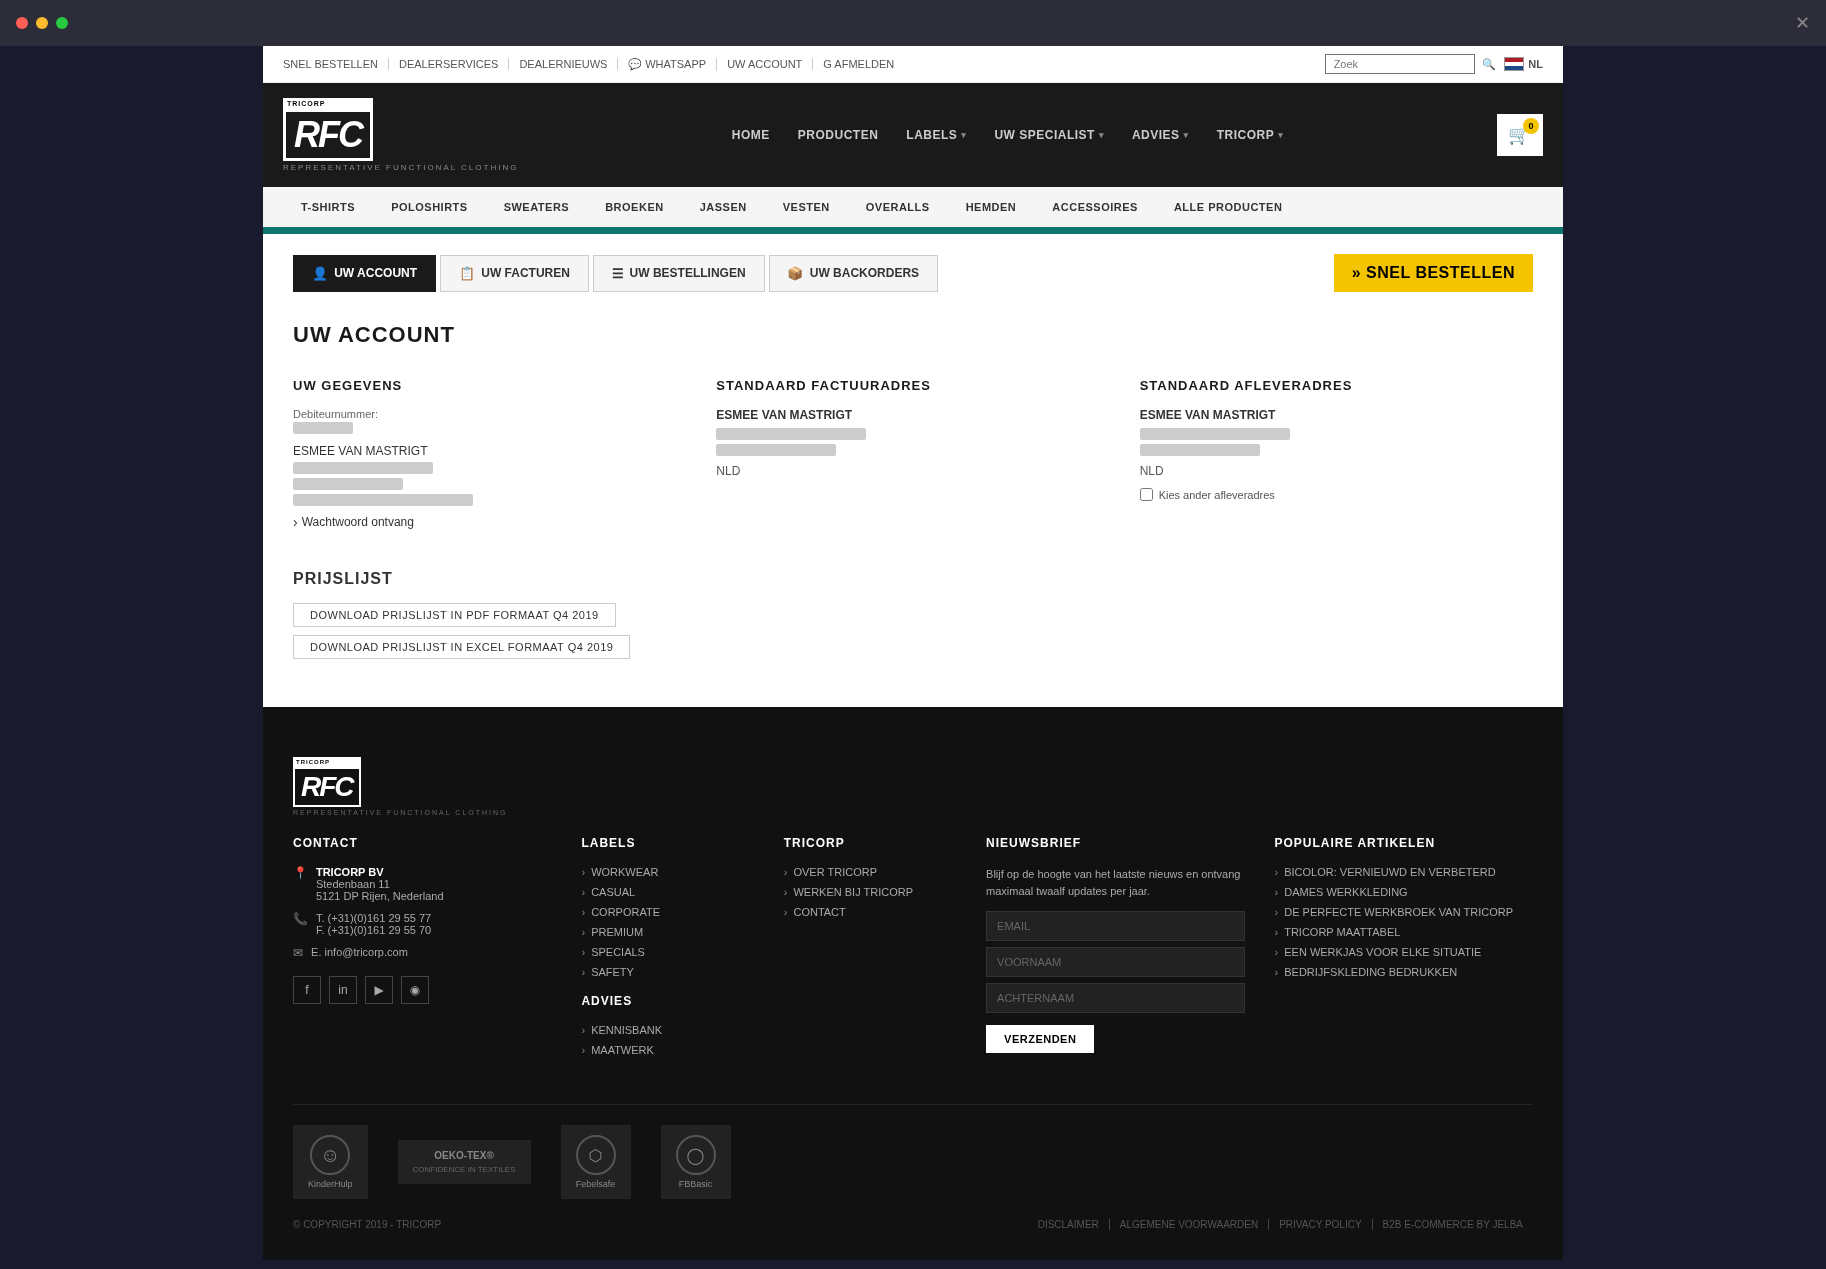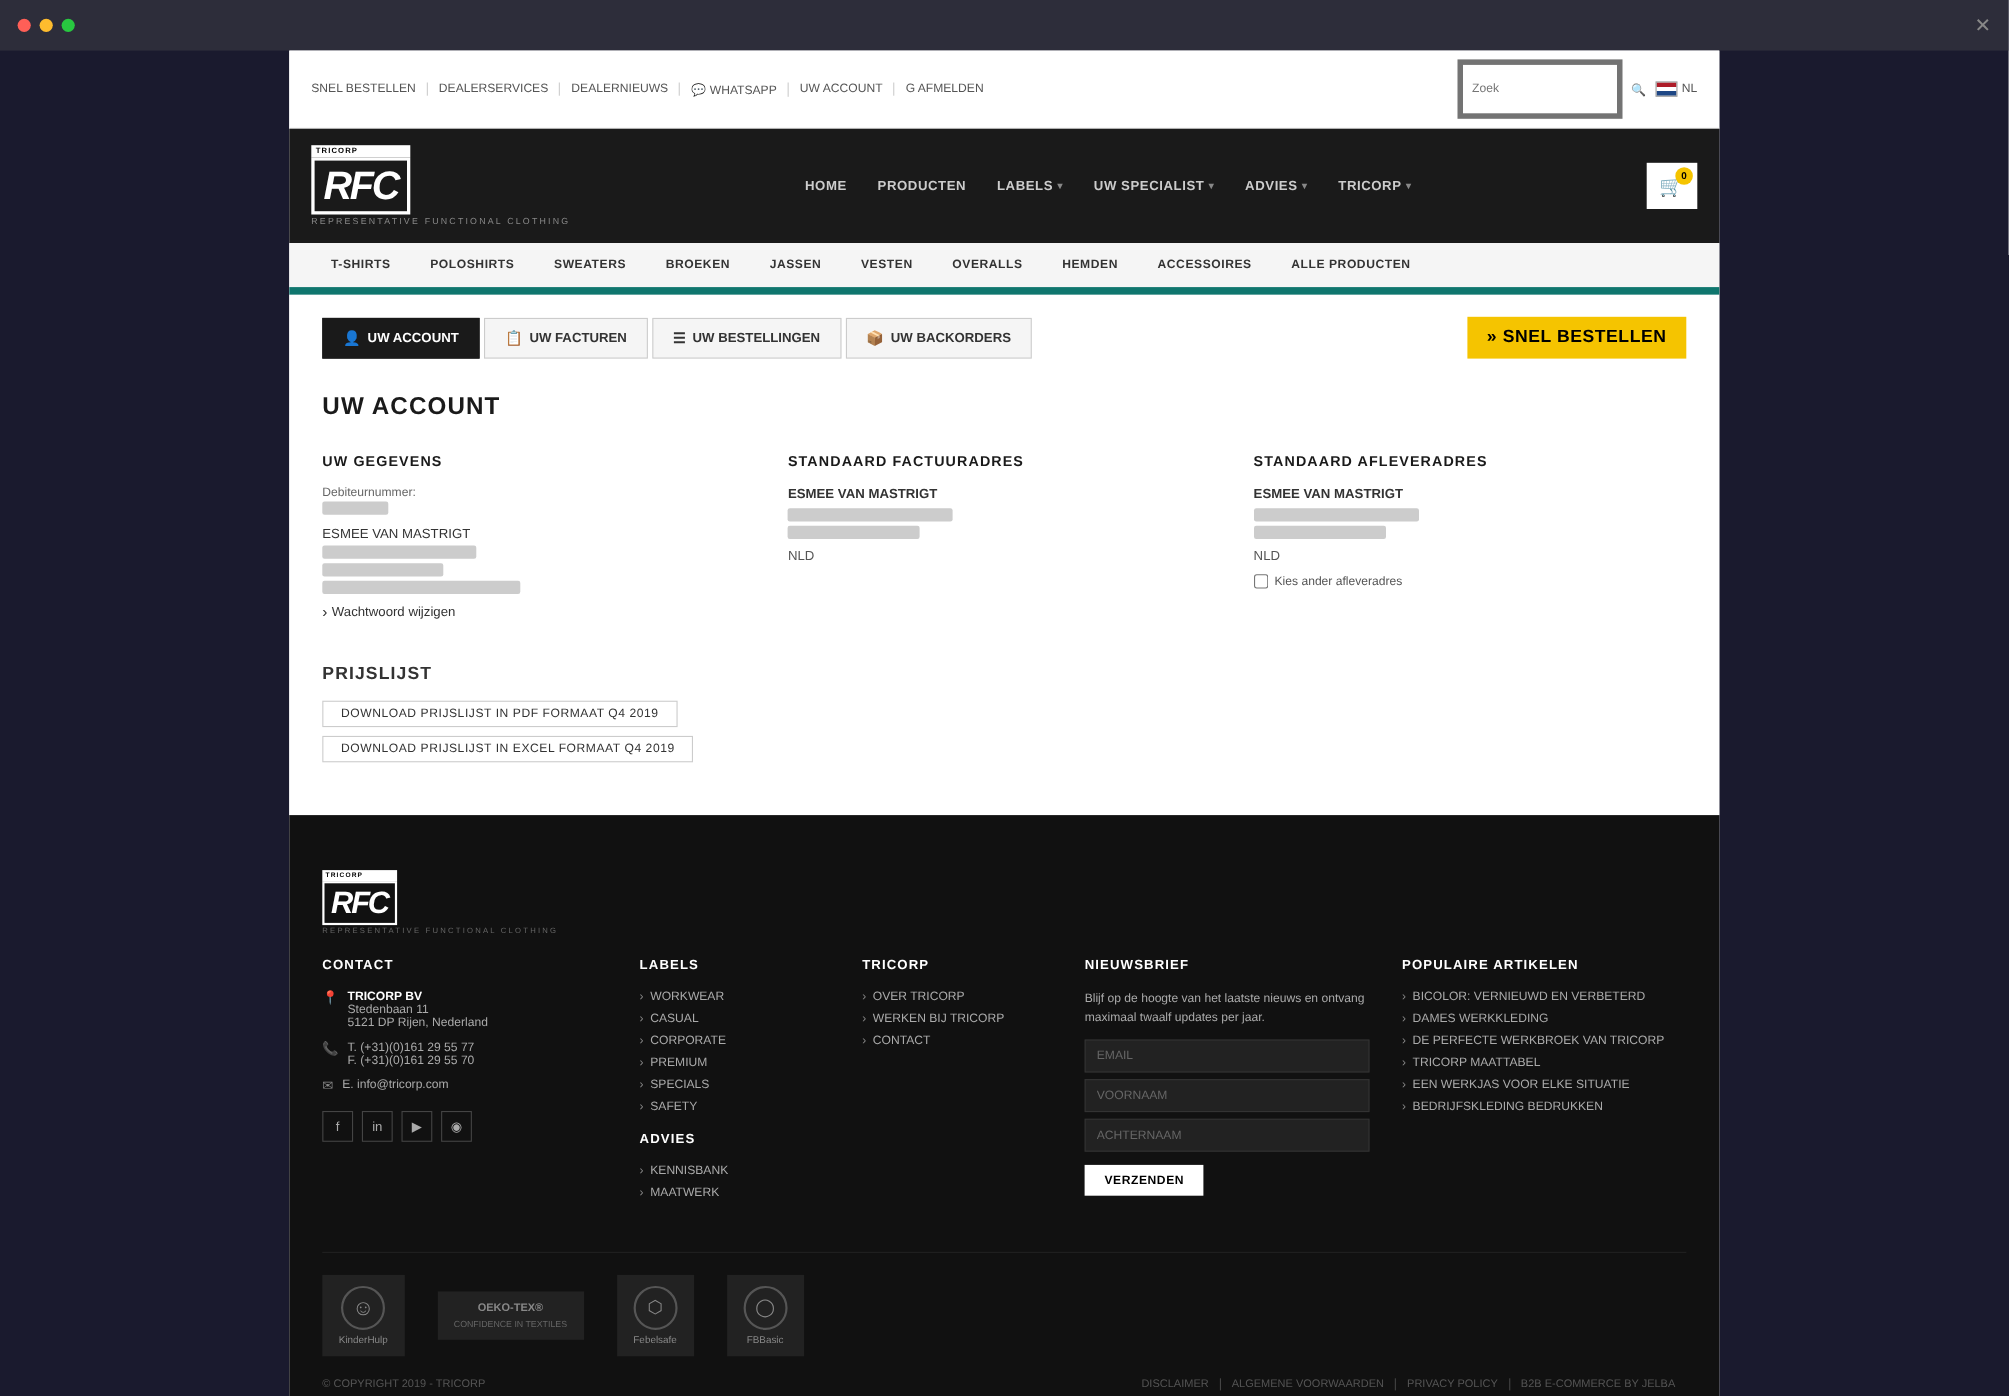--- a/index.html
+++ b/index.html
@@ -47,26 +47,26 @@
       color: #555;
       text-decoration: none;
       padding: 0 10px;
       border-right: 1px solid #ccc;
       font-size: 11px;
     }
     .utility-nav a:first-child { padding-left: 0; }
     .utility-nav a:last-child { border-right: none; }
     .utility-search { display: flex; align-items: center; gap: 8px; }
     .utility-search input {
-      border: 5px solid #737373;
-      padding: 16px 8px;
+      border: 1px solid #737373;
+      padding: 3px 8px;
       font-size: 11px;
       width: 150px;
     }
-    .lang-flag { display: flex; align-items: center; gap: 4px; font-size: 11px; }
+    .lang-flag { display: flex; align-items: center; gap: 4px; font-size: 11px; font-weight: bold; }
 
     
     .main-nav {
       background: #1a1a1a;
       padding: 0 20px;
       display: flex;
       align-items: center;
       justify-content: space-between;
     }
     .logo-area { padding: 15px 0; }
@@ -559,21 +559,21 @@
     <div class="account-grid">
 
       <div>
         <div class="account-section-title">UW GEGEVENS</div>
         <div class="account-label">Debiteurnummer:</div>
         <span class="blurred" style="width:60px">&nbsp;&nbsp;&nbsp;&nbsp;&nbsp;&nbsp;&nbsp;&nbsp;</span>
         <div class="account-value" style="margin-top:6px;">ESMEE VAN MASTRIGT</div>
         <span class="blurred" style="width:140px; display:block; margin-bottom:4px;">&nbsp;</span>
         <span class="blurred" style="width:110px; display:block; margin-bottom:4px;">&nbsp;</span>
         <span class="blurred" style="width:180px; display:block; margin-bottom:8px;">&nbsp;</span>
-        <a href="#" class="account-link">Wachtwoord wijzigen</a>
+        <a href="#" class="account-link">Wachtwoord ontvang</a>
       </div>
 
       <div>
         <div class="account-section-title">STANDAARD FACTUURADRES</div>
         <div class="address-name">ESMEE VAN MASTRIGT</div>
         <span class="blurred" style="width:150px; display:block; margin-bottom:4px;">&nbsp;</span>
         <span class="blurred" style="width:120px; display:block; margin-bottom:8px;">&nbsp;</span>
         <div class="address-country">NLD</div>
       </div>
 

